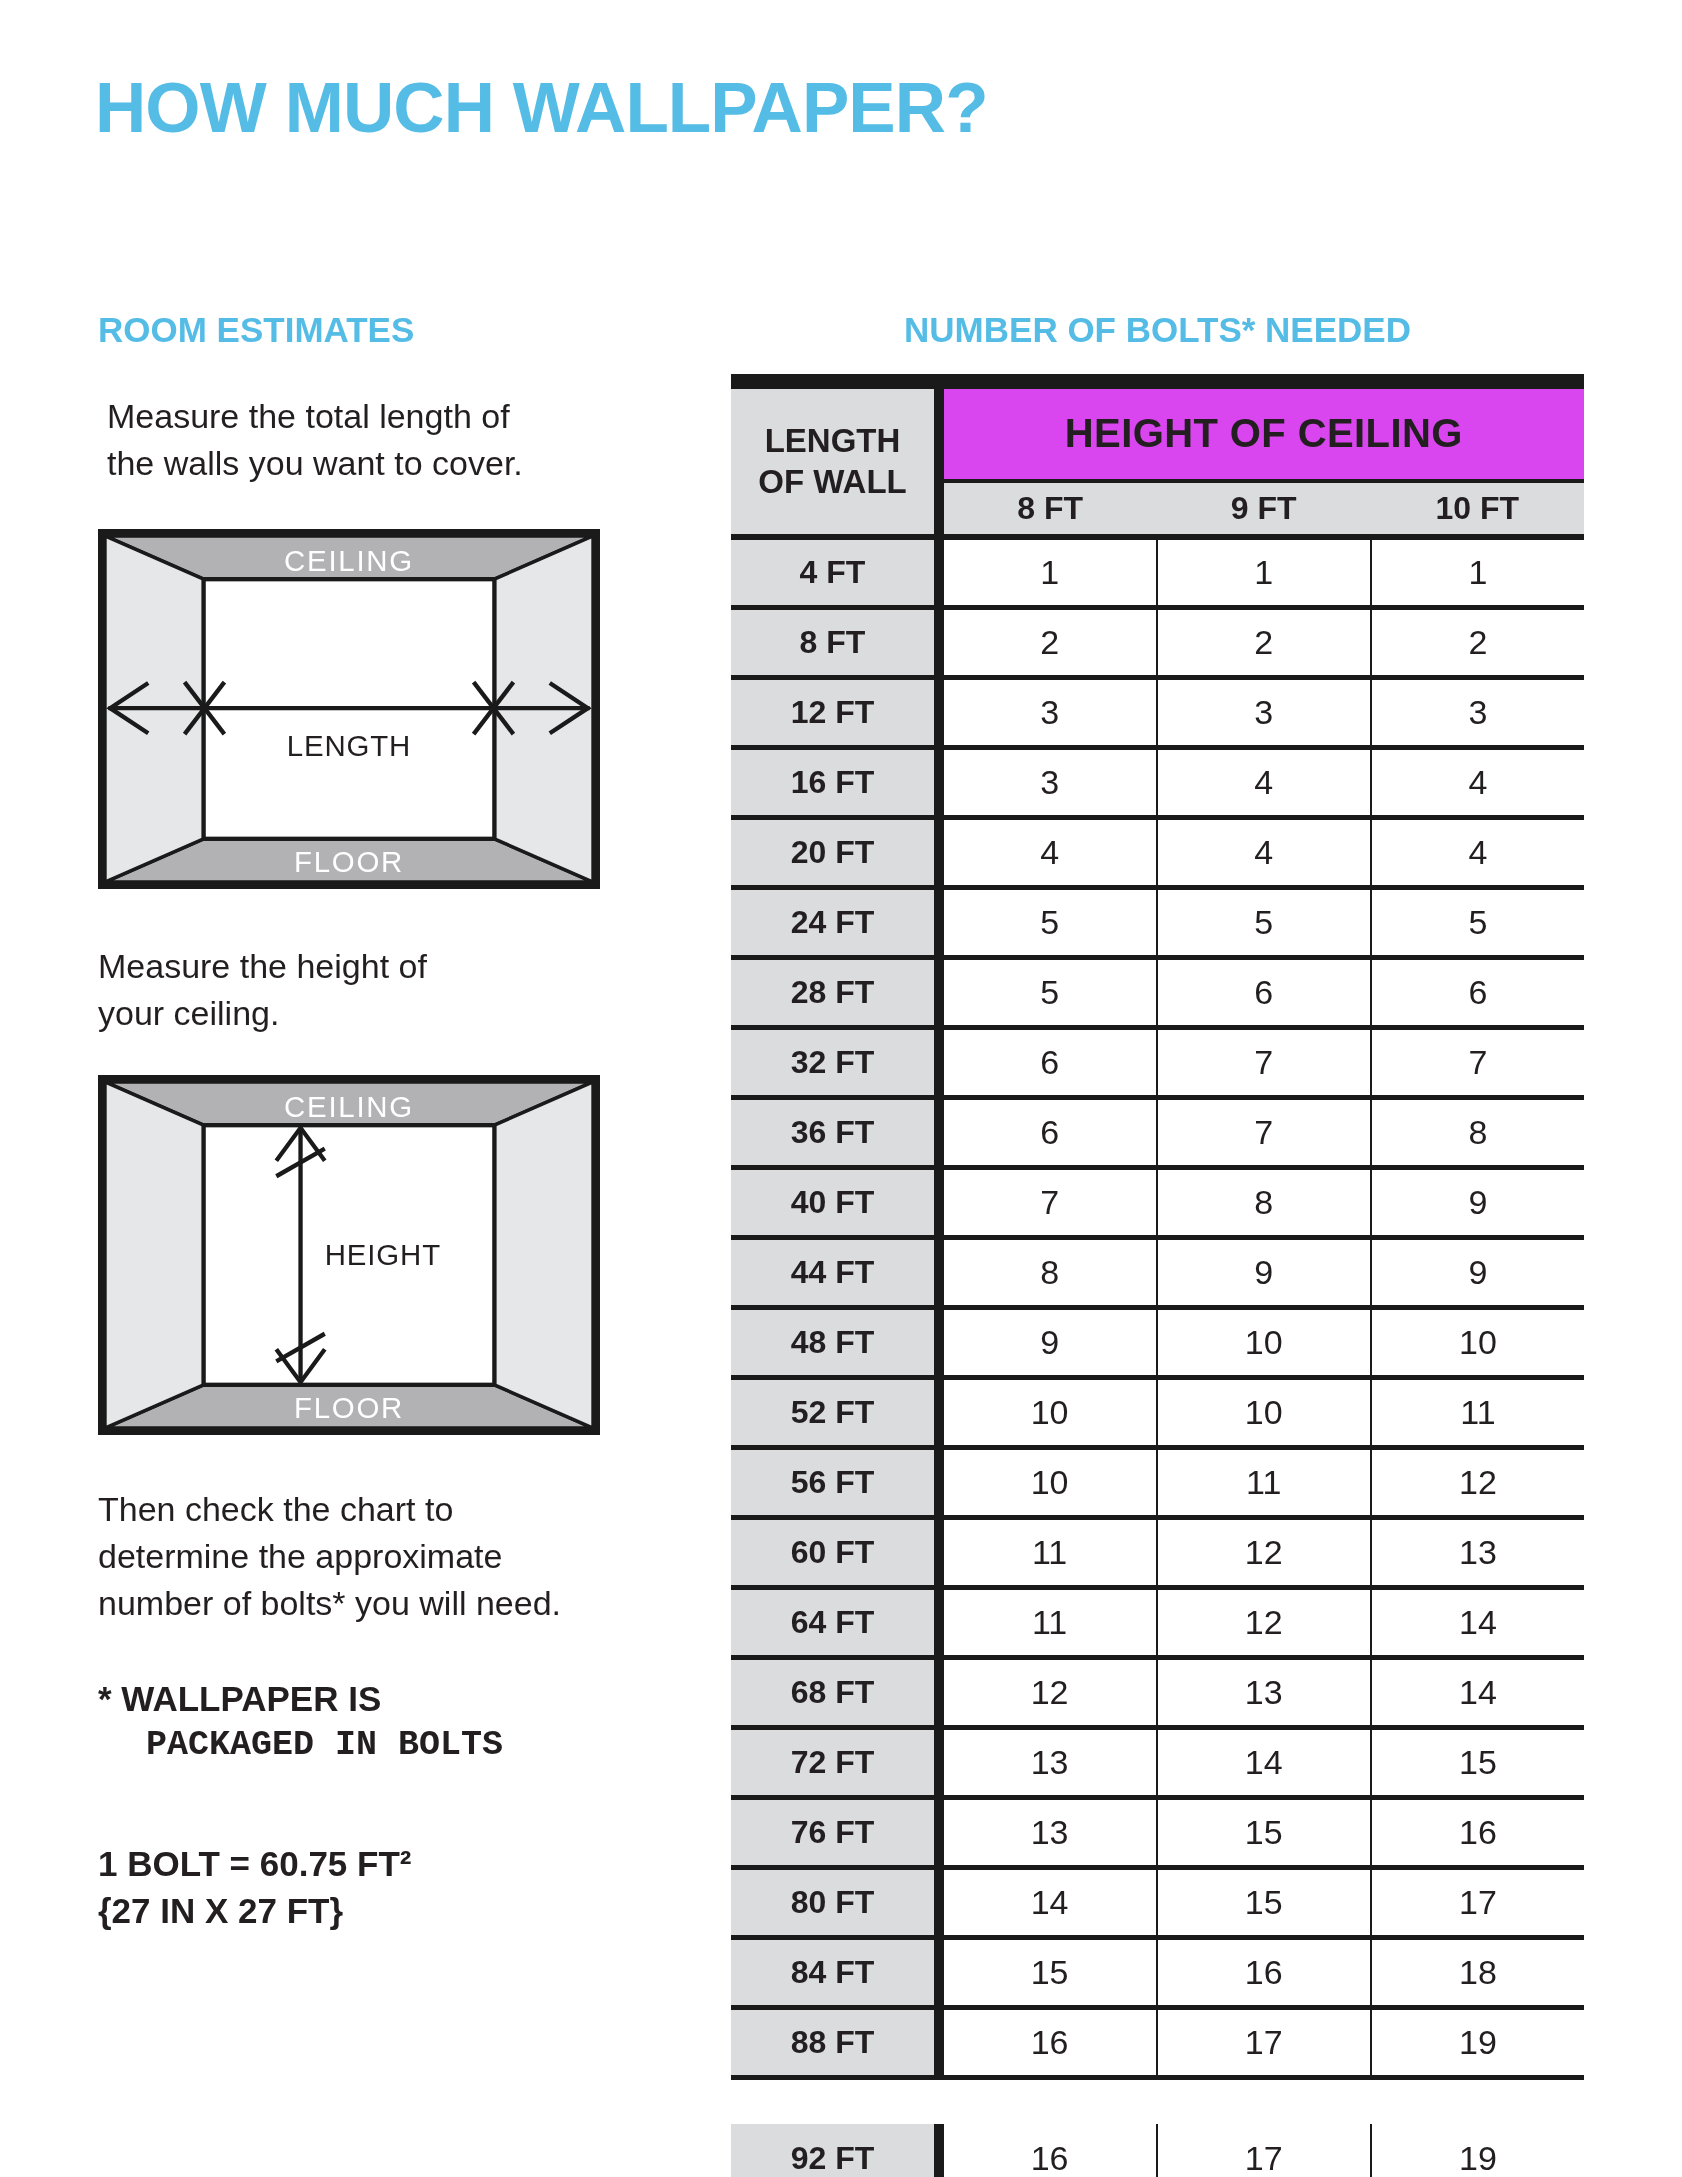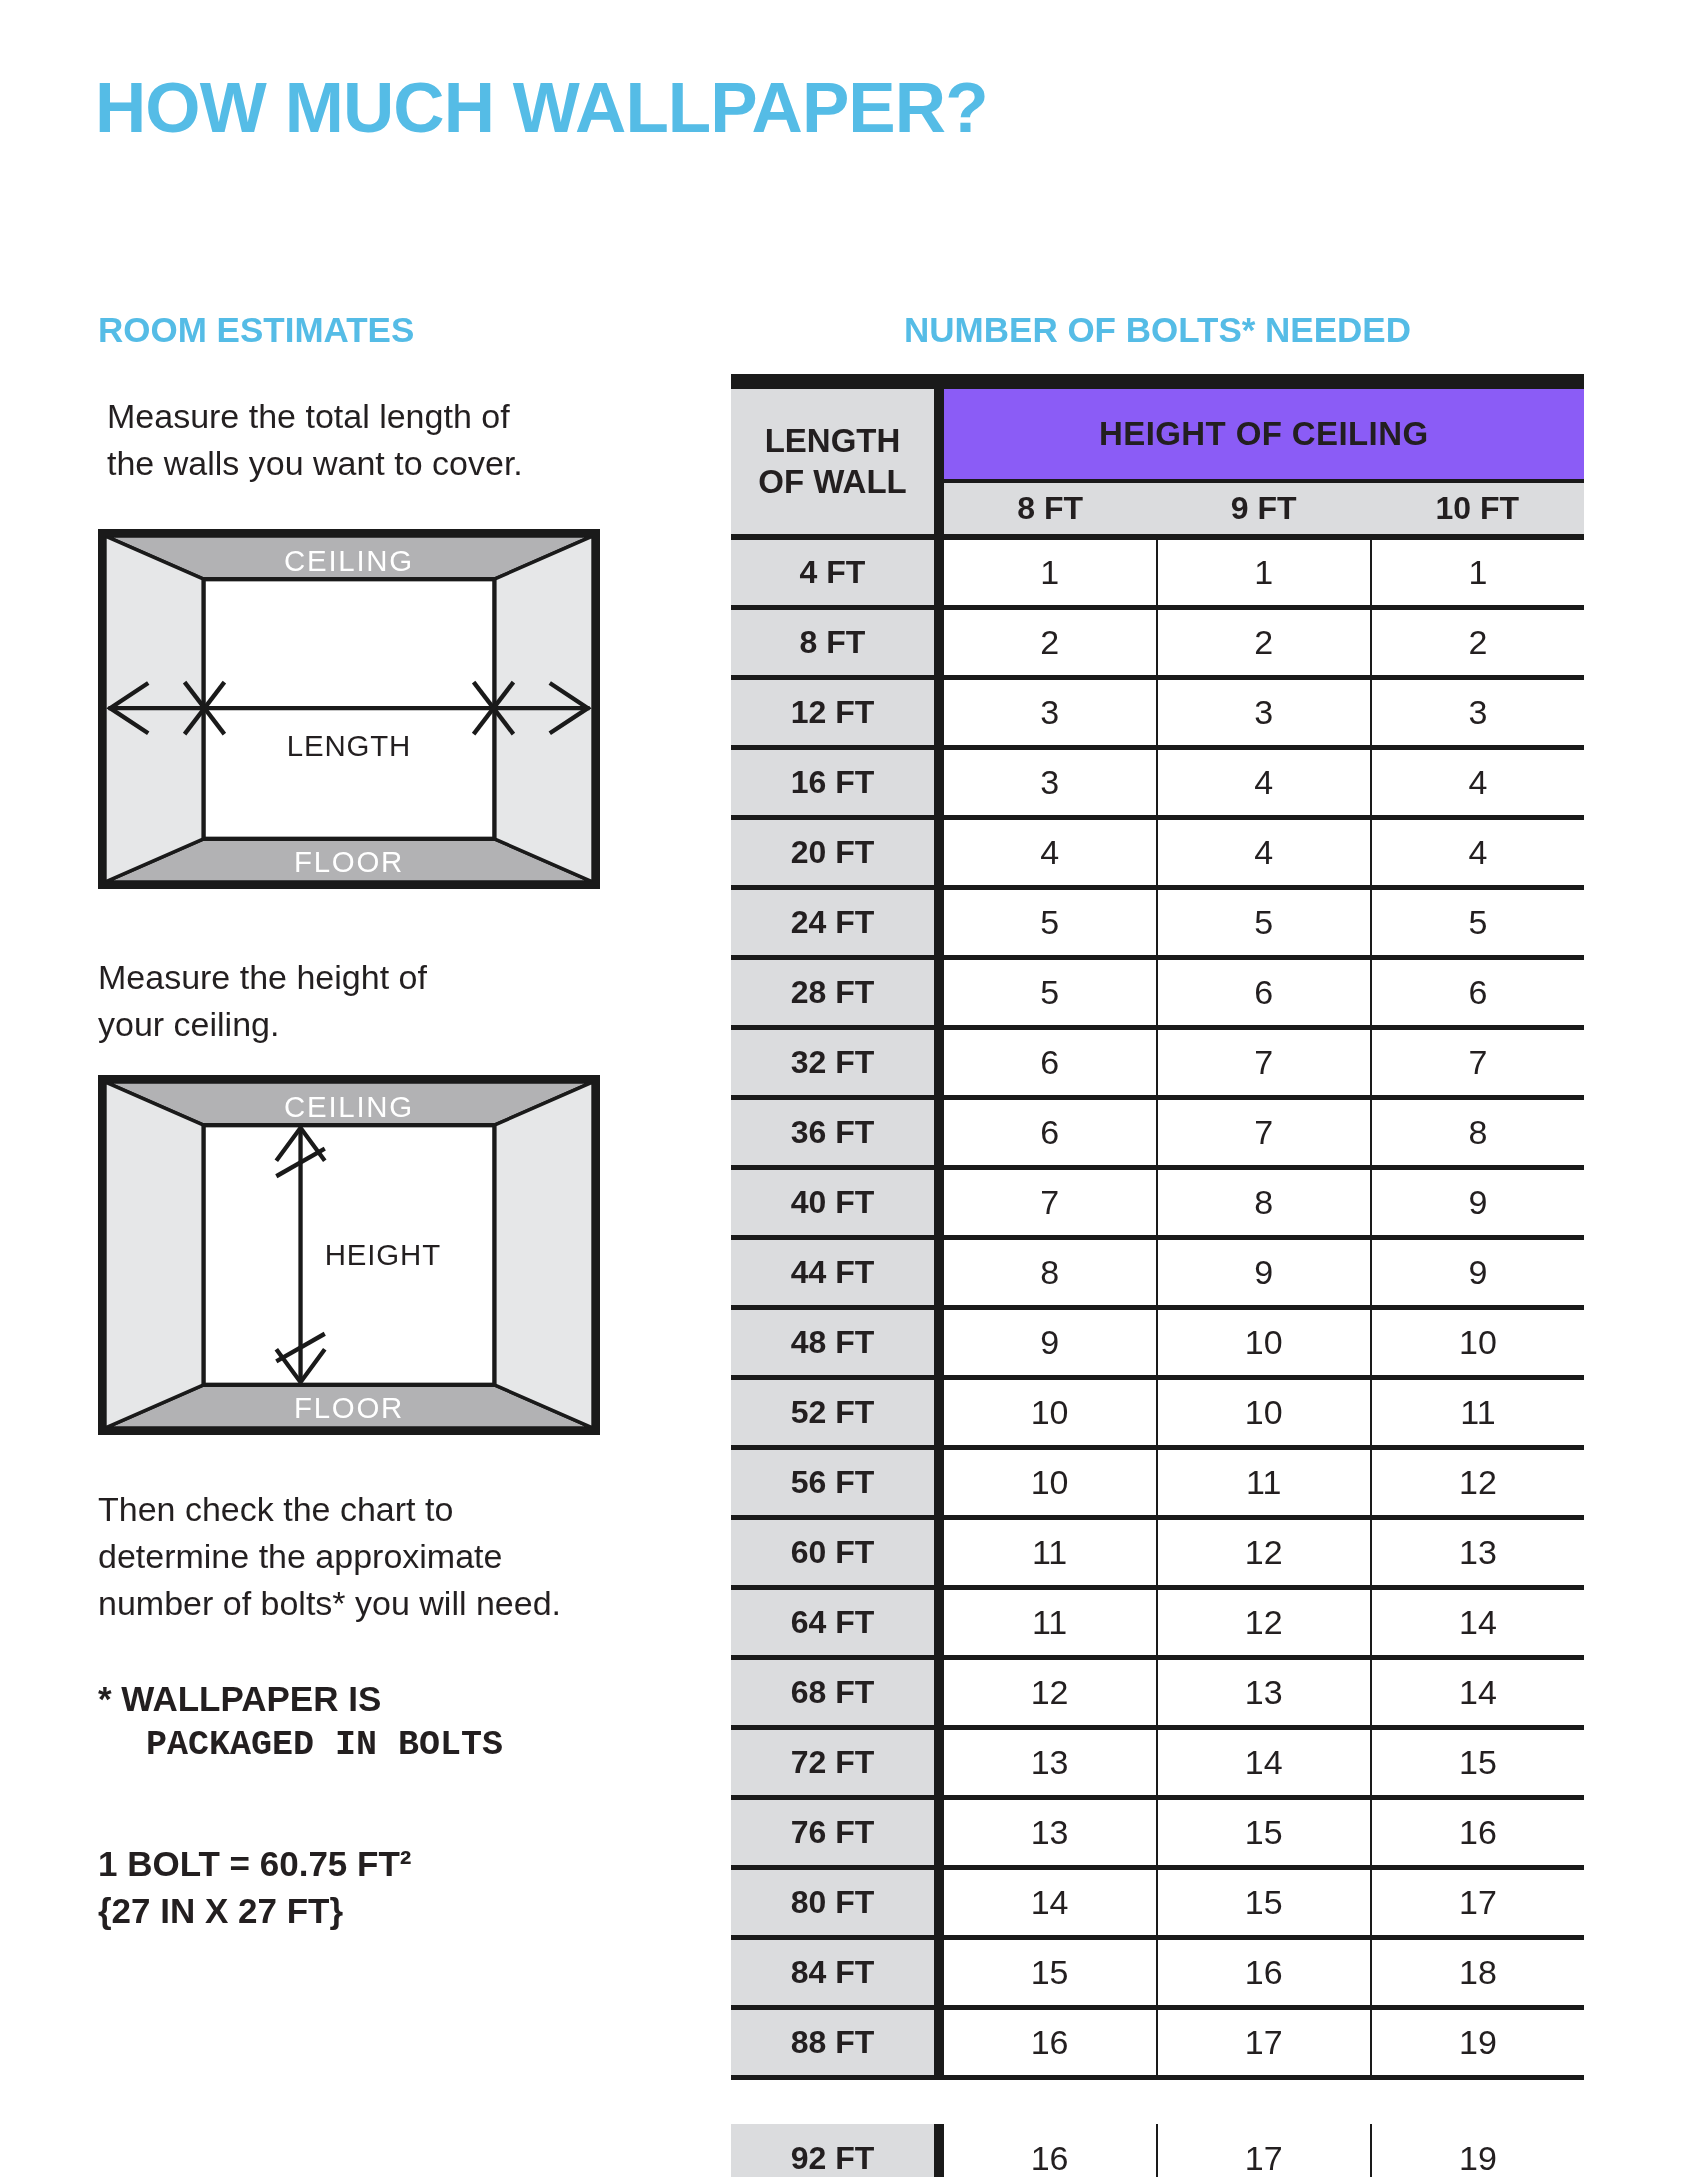--- a/index.html
+++ b/index.html
@@ -17,21 +17,21 @@
     font-size:35px; font-weight:bold; color:#55BCE6; white-space:nowrap;
   }
   #room-estimates-heading { left:98px; }
   #bolts-needed-heading { left:731px; width:853px; text-align:center; }
 
   .step {
     position:absolute; left:98px;
     font-size:34px; line-height:1.38; color:#231F20; white-space:pre-line;
   }
   #step1 { top:393px;margin-left:9px; }
-  #step2 { top:943px;margin-top:11px; }
+  #step2 { top:943px; }
   #step3 { top:1486px; }
 
   .diagram { position:absolute; left:98px; }
   #diagram1 { top:529px; }
   #diagram2 { top:1075px; }
   .diagram text { font-family:"Liberation Sans", sans-serif; }
 
   #footnote { position:absolute; left:98px; top:1675px;
     font-size:35px; font-weight:bold; line-height:1.35; }
   #footnote .indent { margin-left:48px;font-family:Liberation Mono, monospace; }
@@ -43,23 +43,23 @@
   .top-bar    { width:853px; height:14.7px; background:#1A1A1A; }
   .bottom-bar { width:853px; height:14.7px; background:#1A1A1A; }
   .stub { width:203px; height:18px; background:#DBDCDE; }
 
   .t-header { display:flex; height:151px; border-bottom:6px solid #1A1A1A; }
   .label-col { width:203px; background:#DBDCDE; flex:none;
     display:flex; align-items:center; justify-content:center; text-align:center; }
   .axis-label { font-size:33px; font-weight:bold; line-height:1.25; white-space:pre-line; }
   .vdiv { width:9.5px; background:#1A1A1A; flex:none; }
   .header-right { flex:1; display:flex; flex-direction:column; }
-  .group-header { height:94px; background:#8b5cf6; border-bottom:4.3px solid #1A1A1A;
+  .group-header { height:94px; background:#d946ef; border-bottom:4.3px solid #1A1A1A;
     display:flex; align-items:center; justify-content:center;
-    font-size:33px; font-weight:bold; letter-spacing:0.4px;text-align:right; }
+    font-size:40px; font-weight:bold; letter-spacing:0.4px;text-align:right; }
   .subheader { flex:1; background:#DBDCDE; display:flex; }
   .sub-cell { flex:1; display:flex; align-items:center; justify-content:center;
     font-size:32px; font-weight:bold; }
 
   .t-row { display:flex; height:70px; border-bottom:5.2px solid #1A1A1A; }
   .t-row:last-child { border-bottom:none;margin-top:44px; }
   .row-label { font-size:32px; font-weight:bold; }
   .t-cell { flex:1; background:#ffffff; display:flex; align-items:center; justify-content:center;
     font-size:34px; }
   .t-cell + .t-cell { border-left:2.6px solid #1A1A1A; }

